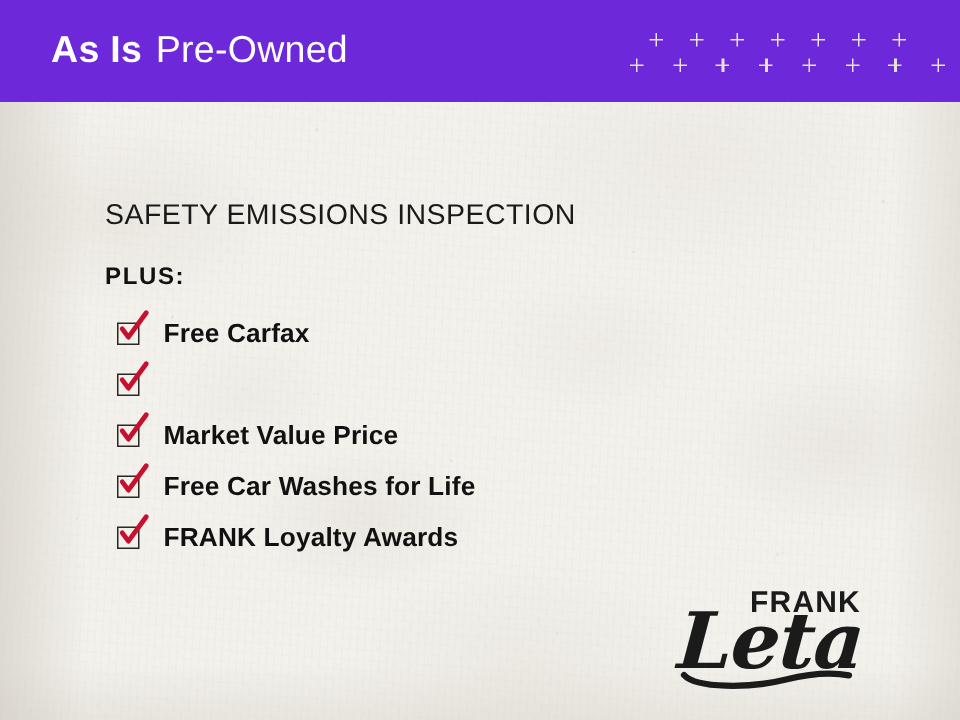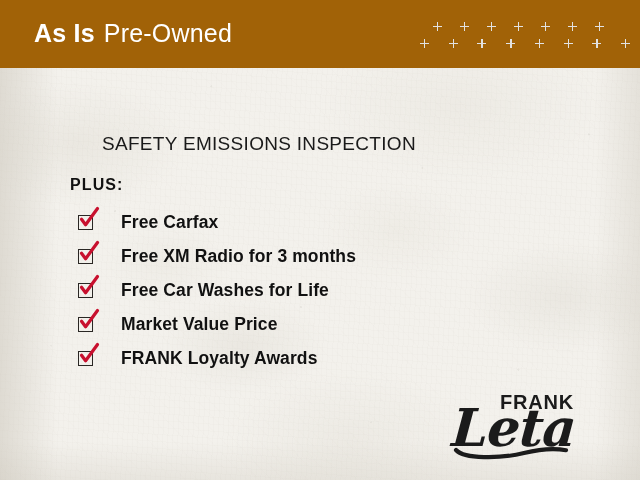--- a/index.html
+++ b/index.html
@@ -73,21 +73,21 @@
       linear-gradient(0deg, rgba(205,200,189,.30) 0, rgba(205,200,189,0) 8%);
   }
 
   
   .header-band {
     position: absolute;
     left: 0;
     top: 0;
     width: 640px;
     height: 68px;
-    background-color: #a16207;
+    background-color: #6d28d9;
   }
   .header-title {
     position: absolute;
     left: 34px;
     top: 19px;
     color: #ffffff;
     font-size: 25px;
     letter-spacing: .2px;
     white-space: nowrap;
   }
@@ -135,21 +135,20 @@
   
   .headline {
     position: absolute;
     left: 70px;
     top: 133px;
     font-size: 19px;
     font-weight: normal;
     color: #1a1a1a;
     letter-spacing: .3px;
     white-space: nowrap;
-    margin-left: 32px;
   }
   .plus-label {
     position: absolute;
     left: 70px;
     top: 176px;
     font-size: 16px;
     font-weight: bold;
     color: #111111;
     letter-spacing: 1.1px;
     white-space: nowrap;
@@ -179,21 +178,21 @@
   }
   .checkbox .tick {
     position: absolute;
     left: -2px;
     top: -9px;
     width: 24px;
     height: 24px;
     overflow: visible;
   }
   .check-label {
-    margin-left: 28px;
+    margin-left: 16px;
     font-size: 17.5px;
     font-weight: bold;
     color: #111111;
     letter-spacing: .1px;
     line-height: 22px;
     white-space: nowrap;
   }
 
   
   .logo {
@@ -288,39 +287,38 @@
       </span>
       <span class="check-label">Free Carfax</span>
     </div>
 
     <div class="check-item">
       <span class="checkbox">
         <svg class="tick" viewBox="0 0 24 24">
           <path d="M4.5 12.2 L8.6 17.8 L20.5 1.5" fill="none" stroke="#c8102e" stroke-width="3.2" stroke-linecap="round" stroke-linejoin="round"></path>
         </svg>
       </span>
-      <span class="check-label">Free XM Radio for 3 months</span>
+    </div>
+
+    <div class="check-item">
+      <span class="checkbox">
+        <svg class="tick" viewBox="0 0 24 24">
+          <path d="M4.5 12.2 L8.6 17.8 L20.5 1.5" fill="none" stroke="#c8102e" stroke-width="3.2" stroke-linecap="round" stroke-linejoin="round"></path>
+        </svg>
+      </span>
+      <span class="check-label">Market Value Price</span>
     </div>
 
     <div class="check-item">
       <span class="checkbox">
         <svg class="tick" viewBox="0 0 24 24">
           <path d="M4.5 12.2 L8.6 17.8 L20.5 1.5" fill="none" stroke="#c8102e" stroke-width="3.2" stroke-linecap="round" stroke-linejoin="round"></path>
         </svg>
       </span>
       <span class="check-label">Free Car Washes for Life</span>
-    </div>
-
-    <div class="check-item">
-      <span class="checkbox">
-        <svg class="tick" viewBox="0 0 24 24">
-          <path d="M4.5 12.2 L8.6 17.8 L20.5 1.5" fill="none" stroke="#c8102e" stroke-width="3.2" stroke-linecap="round" stroke-linejoin="round"></path>
-        </svg>
-      </span>
-      <span class="check-label">Market Value Price</span>
     </div>
 
     <div class="check-item">
       <span class="checkbox">
         <svg class="tick" viewBox="0 0 24 24">
           <path d="M4.5 12.2 L8.6 17.8 L20.5 1.5" fill="none" stroke="#c8102e" stroke-width="3.2" stroke-linecap="round" stroke-linejoin="round"></path>
         </svg>
       </span>
       <span class="check-label">FRANK Loyalty Awards</span>
     </div>

